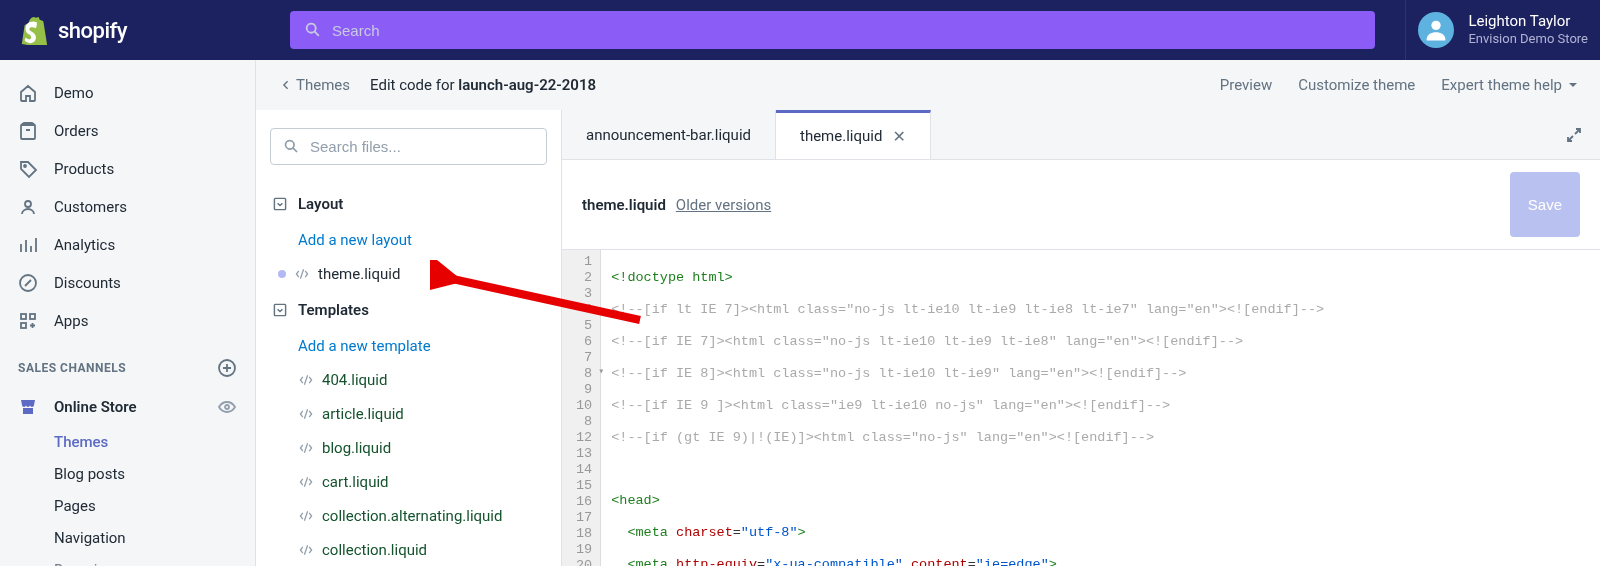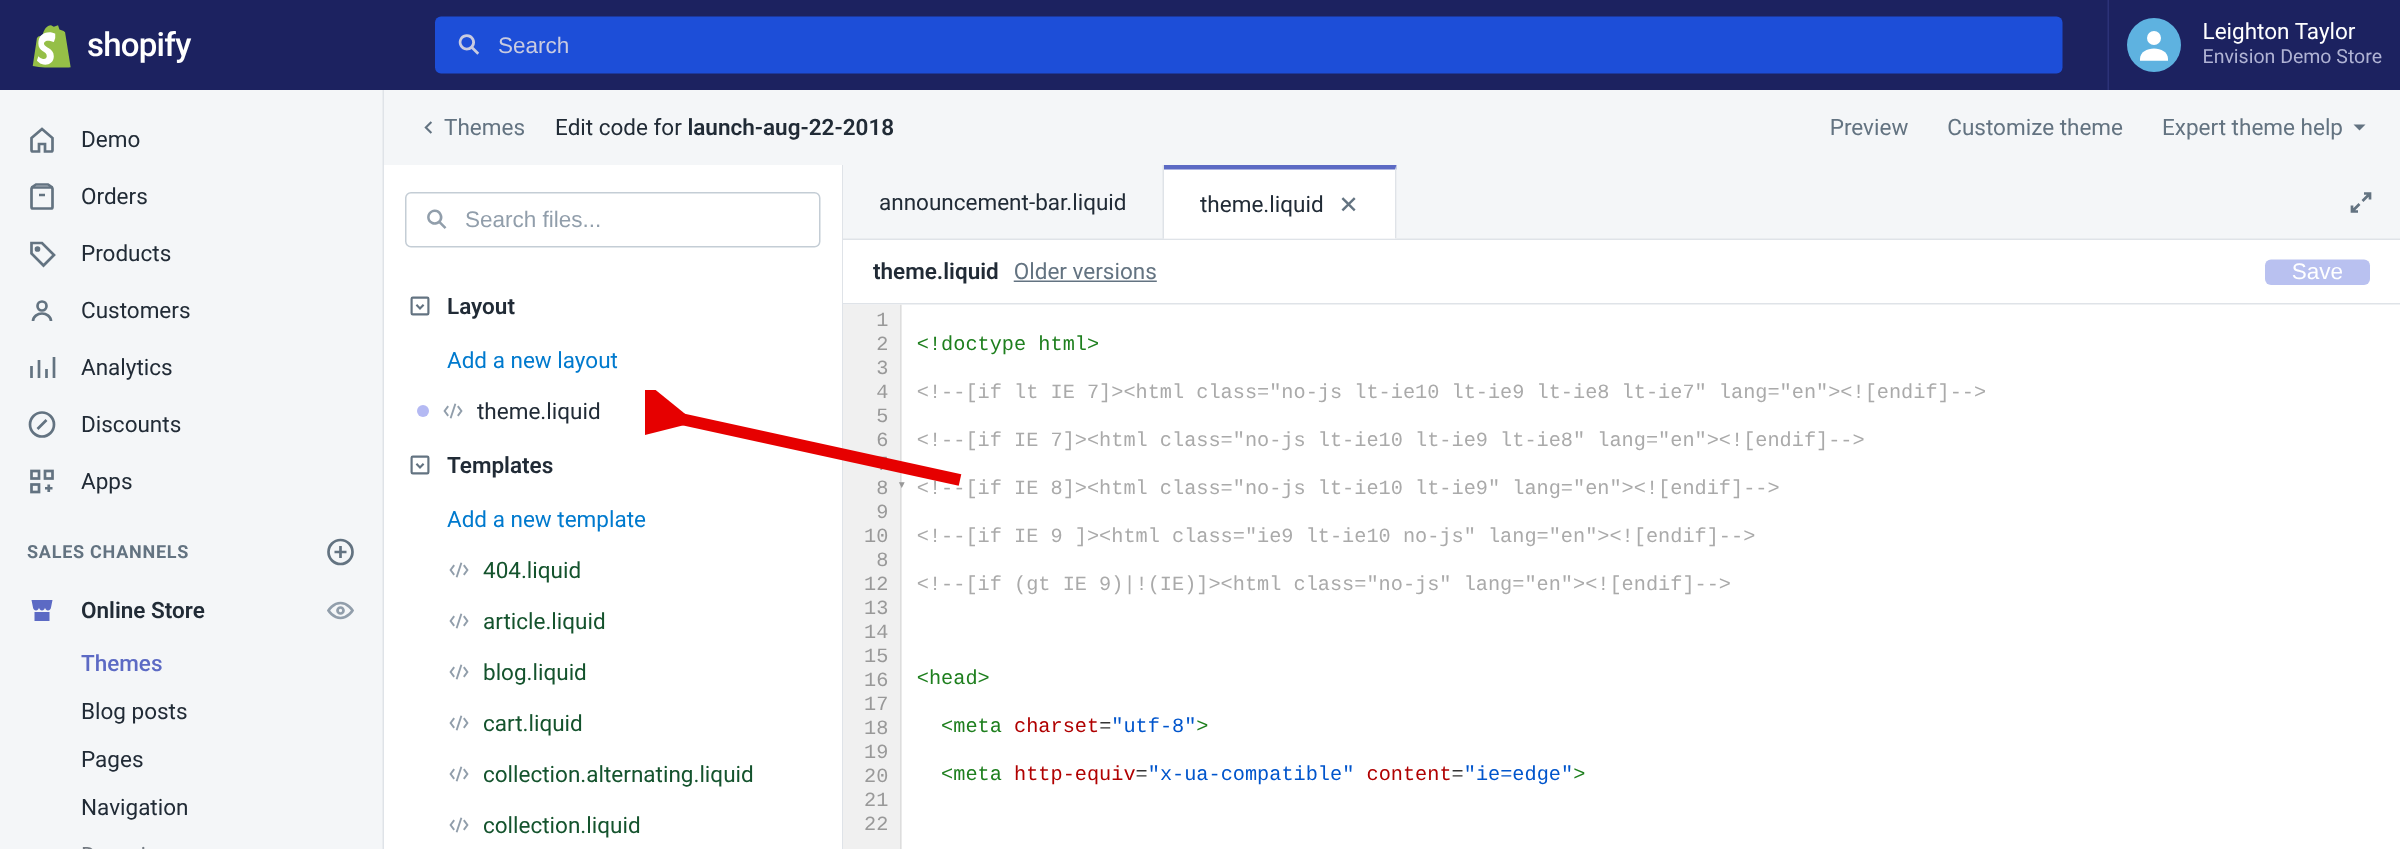--- a/index.html
+++ b/index.html
@@ -4,21 +4,21 @@
 <style>
 * { margin: 0; padding: 0; box-sizing: border-box; }
 body { font-family: -apple-system, BlinkMacSystemFont, "Segoe UI", Roboto, sans-serif; font-size: 14px; color: #212b36; overflow: hidden; width: 1600px; height: 566px; }
 
 
 .topbar { display: flex; align-items: center; height: 60px; background: #1c2260; color: #fff; }
 .logo-area { display: flex; align-items: center; padding: 0 20px; width: 260px; gap: 10px; }
 .logo-bag { width: 28px; height: 30px; }
 .logo-text { font-size: 22px; font-weight: 500; letter-spacing: -0.5px; }
 .search-area { flex: 1; padding: 0 30px 0 30px; }
-.search-box { display: flex; align-items: center; background: #1d4ed8; border-radius: 4px; height: 38px; padding: 0 14px; gap: 10px; }
+.search-box { display: flex; align-items: center; background: #8b5cf6; border-radius: 4px; height: 38px; padding: 0 14px; gap: 10px; }
 .search-box input { background: transparent; border: none; outline: none; color: #fff; font-size: 15px; width: 100%; }
 .search-box input::placeholder { color: #c9cbe0; }
 .user-area { display: flex; align-items: center; gap: 14px; padding: 0 12px; border-left: 1px solid #2c3278; height: 100%; }
 .avatar { width: 36px; height: 36px; border-radius: 50%; background: #5eb2e0; display: flex; align-items: center; justify-content: center; }
 .user-text { display: flex; flex-direction: column; line-height: 1.3; }
 .user-name { font-size: 15px; font-weight: 400; }
 .user-store { font-size: 13px; color: #b0b3d4; }
 
 
 .main { display: flex; height: calc(566px - 60px); }
@@ -65,21 +65,21 @@
 .code-panel { flex: 1; display: flex; flex-direction: column; background: #fff; overflow: hidden; }
 .tabs { display: flex; align-items: center; background: #f4f6f8; border-bottom: 1px solid #dfe3e8; position: relative; height: 50px; }
 .tab { display: flex; align-items: center; gap: 10px; padding: 0 24px; height: 100%; font-size: 15px; color: #212b36; cursor: pointer; border-right: 1px solid #dfe3e8; }
 .tab.active { background: #fff; border-top: 3px solid #5c6ac4; }
 .tab .close { color: #637381; font-size: 16px; cursor: pointer; }
 .expand-ic { margin-left: auto; padding: 0 16px; color: #637381; cursor: pointer; }
 .file-bar { display: flex; align-items: center; justify-content: space-between; padding: 12px 20px; }
 .fb-left { display: flex; align-items: center; gap: 10px; }
 .fb-name { font-weight: 600; font-size: 15px; }
 .fb-older { color: #637381; text-decoration: underline; font-size: 15px; cursor: pointer; }
-.save-btn { background: #b9c1f0; color: #fff; padding: 0 18px; border-radius: 4px; font-size: 15px; cursor: pointer; border: none; }
+.save-btn { background: #b9c1f0; color: #fff; padding: 24px 18px; border-radius: 4px; font-size: 15px; cursor: pointer; border: none; }
 .code-area { flex: 1; display: flex; font-family: Menlo, Monaco, "Courier New", monospace; font-size: 13.5px; line-height: 1.18; overflow: hidden; border-top: 1px solid #dfe3e8; }
 .gutter { background: #f0f0f0; color: #999; text-align: right; padding: 4px 8px 4px 14px; border-right: 1px solid #ddd; user-select: none; }
 .gutter div { height: 16px; }
 .gutter .fold { position: relative; }
 .gutter .fold::after { content: '▾'; position: absolute; right: -12px; color: #999; font-size: 10px; }
 .code-lines { padding: 4px 10px; white-space: pre; color: #333; }
 .code-lines div { height: 16px; }
 .c-tag { color: #1e7f1e; }
 .c-attr { color: #b00000; }
 .c-str { color: #0055cc; }

